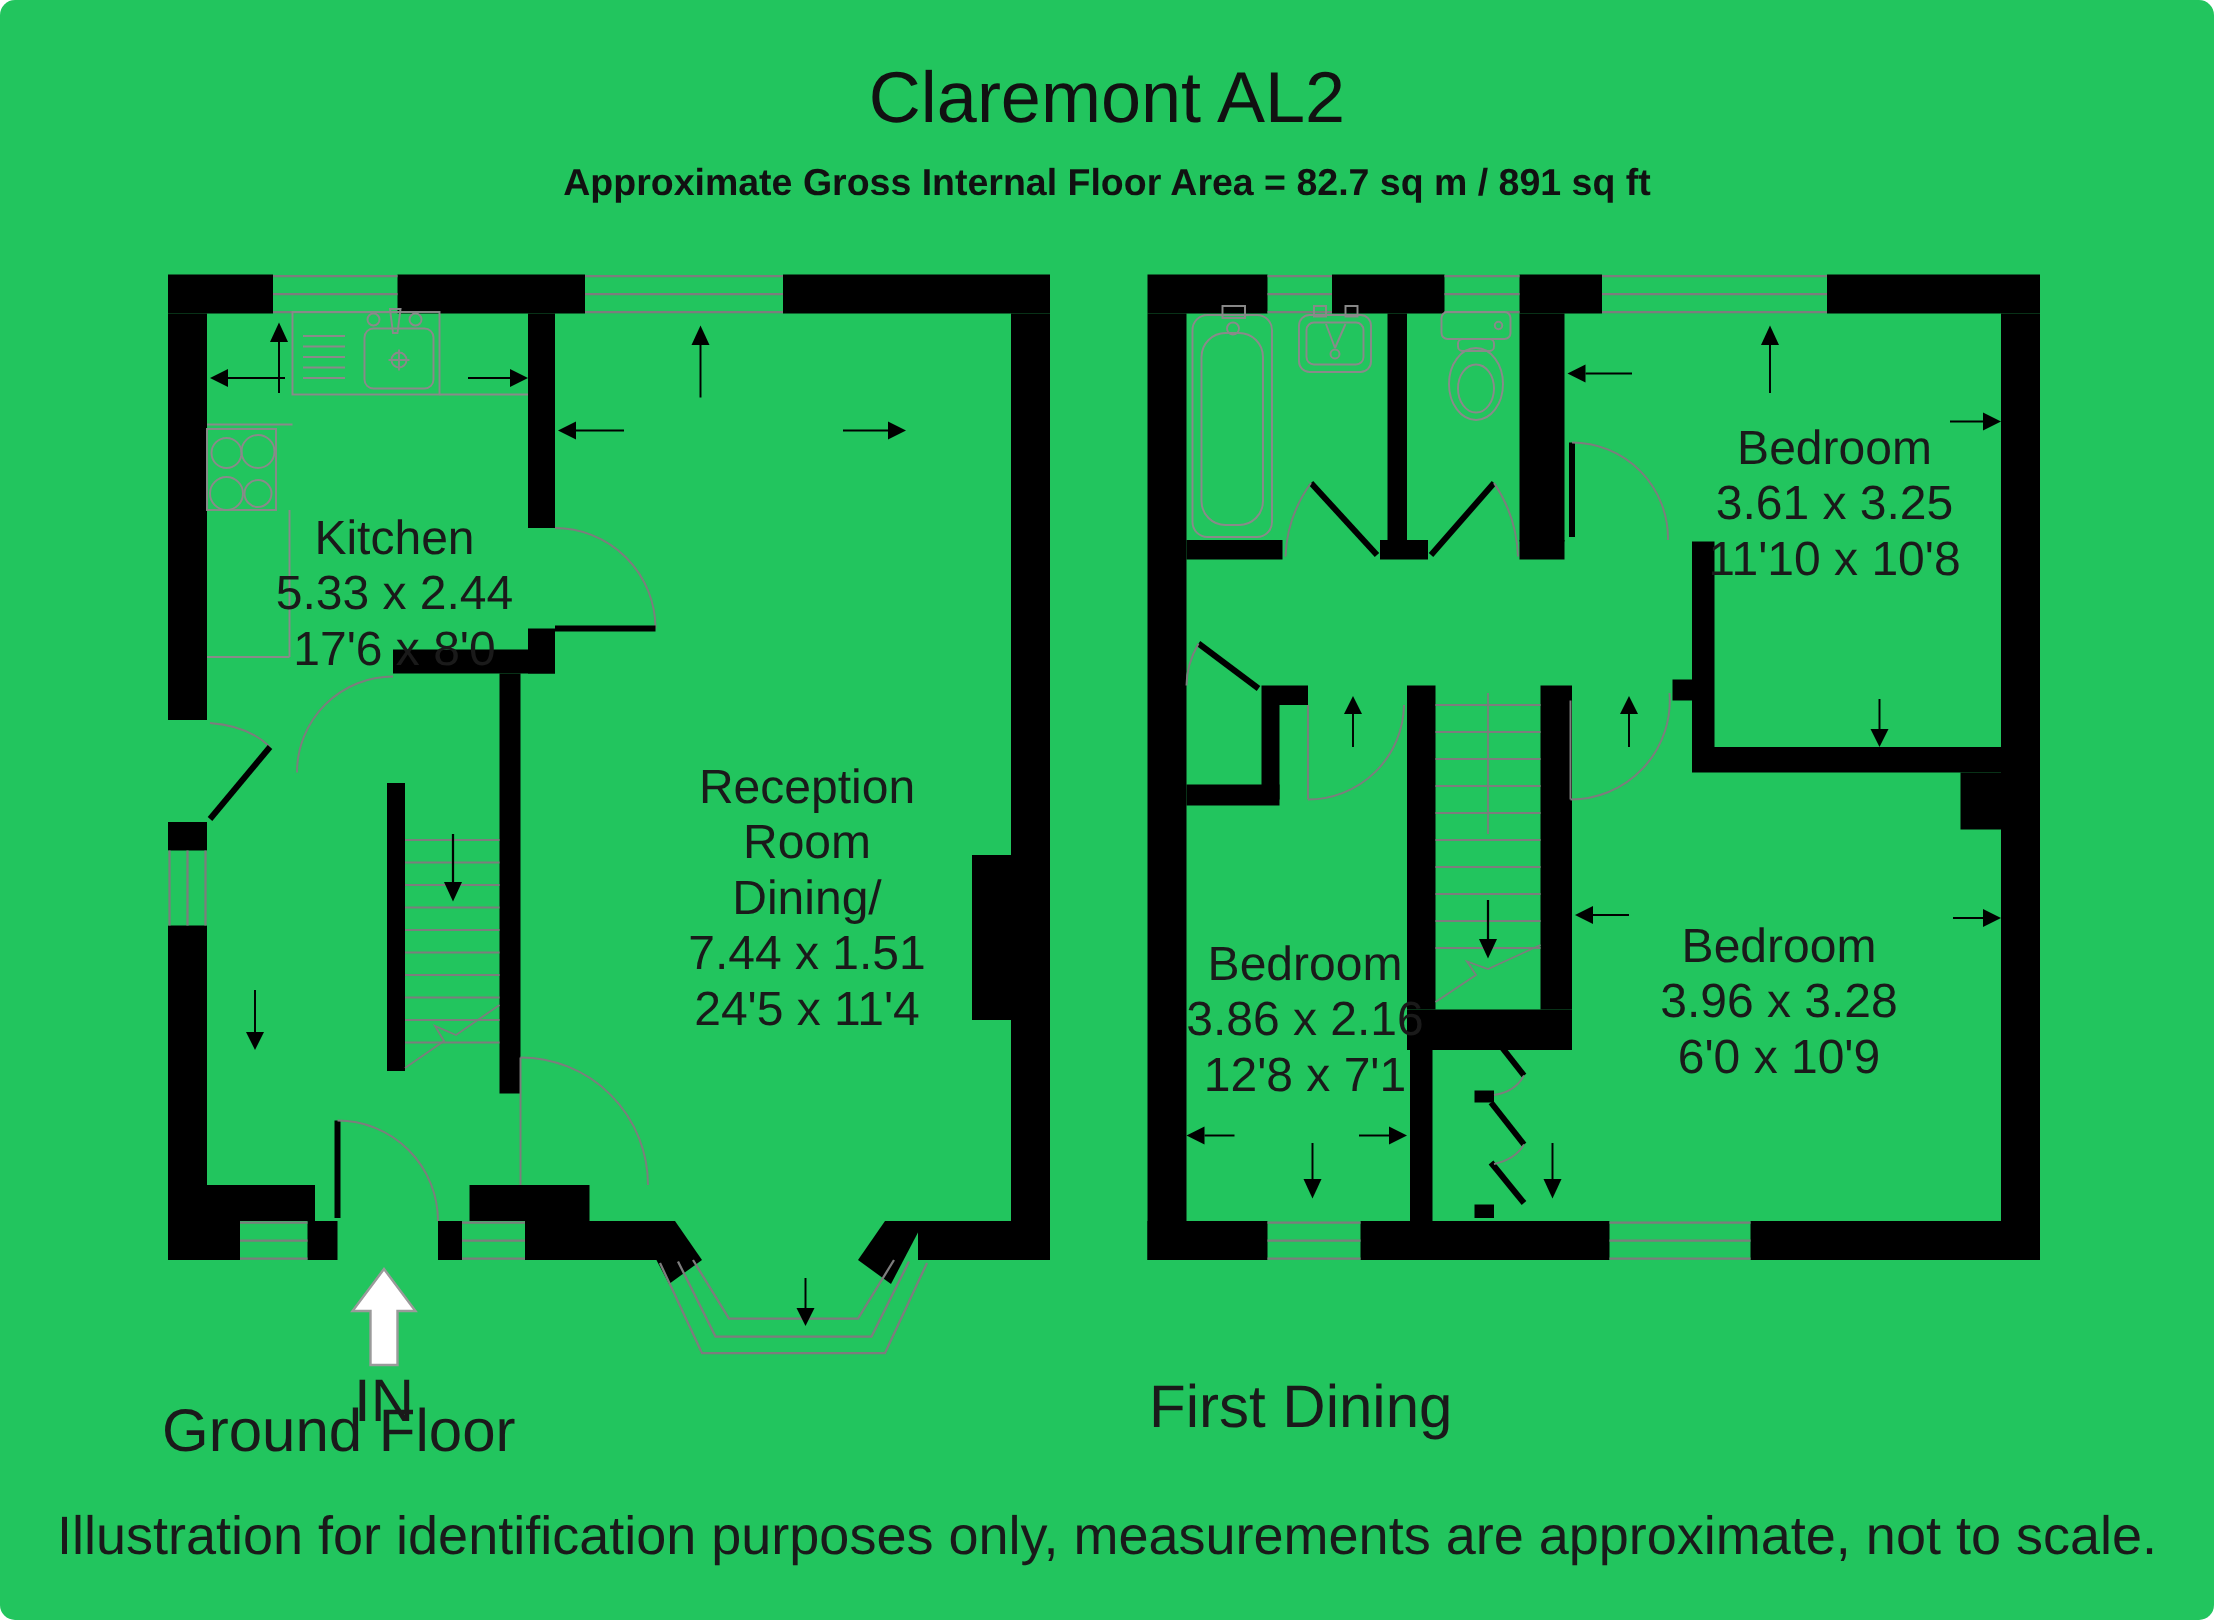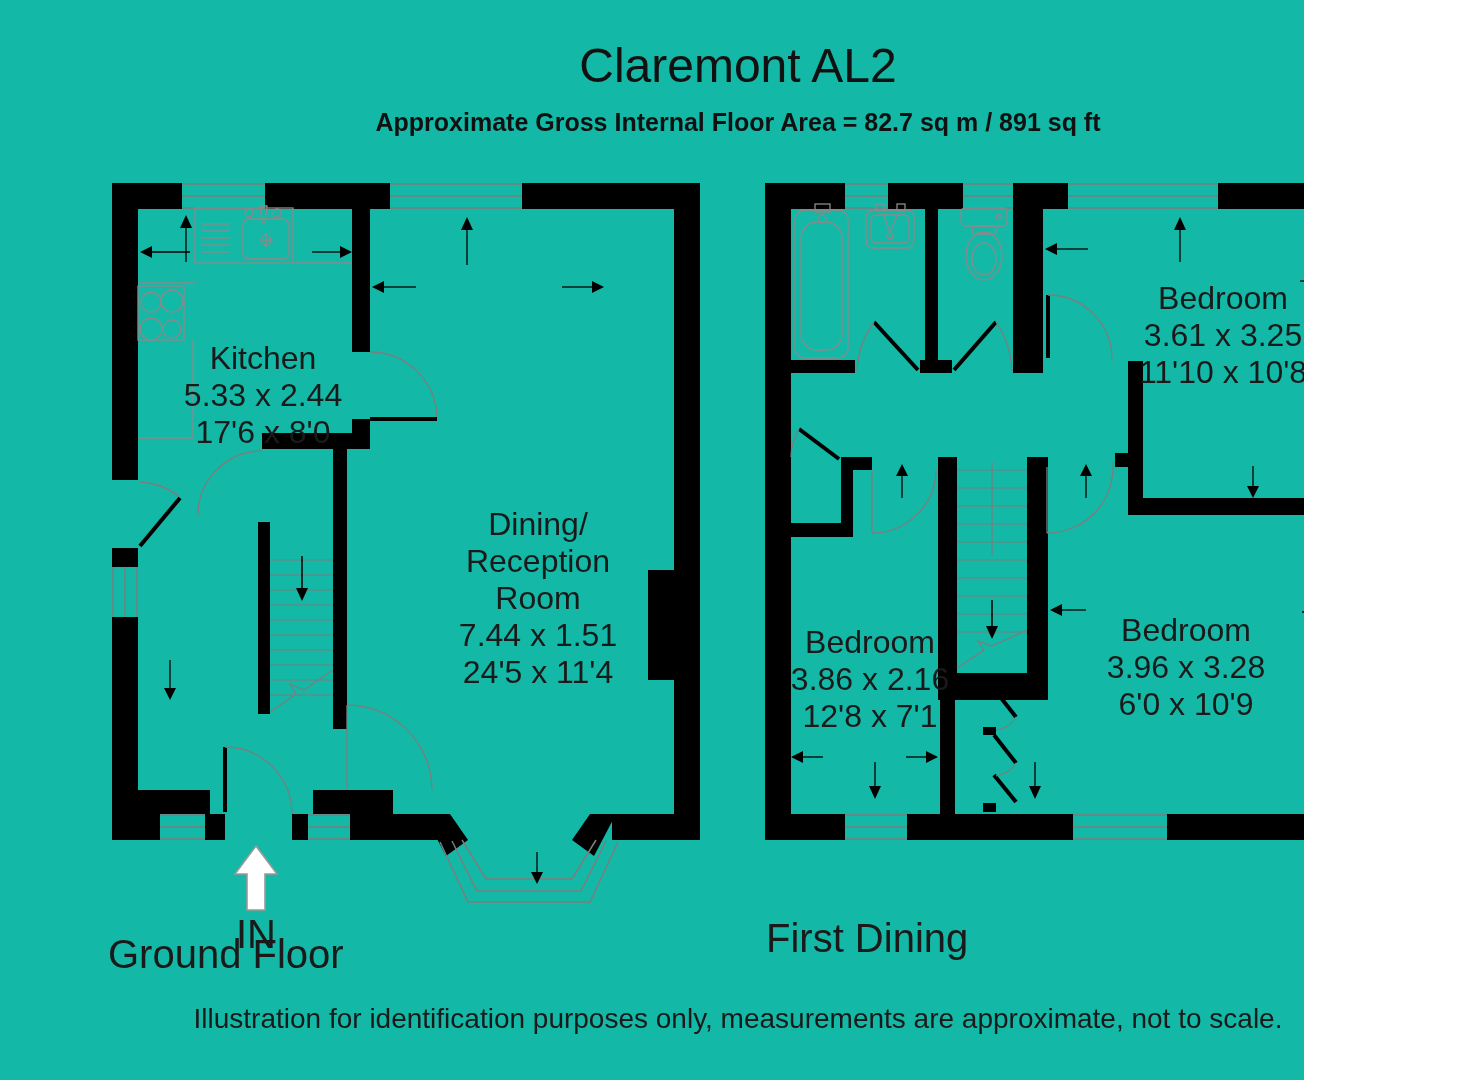--- a/index.html
+++ b/index.html
@@ -1,29 +1,29 @@
 <!DOCTYPE html>
 <html><head>
 <meta charset="utf-8">
 <style>
   html,body{margin:0;padding:0;background:#ffffff;}
-  #page{position:relative;width:1304px;height:1080px;background:#14b8a6;overflow:hidden;
-        font-family:"Liberation Sans", sans-serif;color:#111;}
+  #page{position:relative;width:1476px;height:1080px;background:#22c55e;overflow:hidden;
+        font-family:"Liberation Sans", sans-serif;color:#111;border-radius:10px;}
   #plan-svg{position:absolute;left:0;top:0;}
   .lbl{position:absolute;text-align:center;line-height:37px;font-size:32px;color:#1a1a1a;}
   .lbl span{display:block;}
   #title{position:absolute;left:0;top:38px;width:1476px;text-align:center;
          font-size:48px;letter-spacing:0px;}
   #subtitle{position:absolute;left:0;top:108px;width:1476px;text-align:center;
             font-size:25px;font-weight:bold;}
   .floor-name{position:absolute;font-size:40px;color:#1a1a1a;}
   #in-label{position:absolute;left:226px;top:912px;width:60px;text-align:center;
             font-size:40px;color:#1a1a1a;}
   #footer{position:absolute;left:0;top:1003px;width:1476px;text-align:center;
-          font-size:28px;color:#1a1a1a;}
+          font-size:36px;color:#1a1a1a;}
 </style>
 </head>
 <body>
 
 <div id="page">
 
   <div id="title">Claremont AL2</div>
   <div id="subtitle">Approximate Gross Internal Floor Area  = 82.7 sq m / 891 sq ft</div>
 
   <svg id="plan-svg" width="1476" height="1080" viewBox="0 0 1476 1080">
@@ -302,22 +302,22 @@
     </g>
   </svg>
 
   <div class="lbl" style="left:158px;top:340px;width:210px;">
     <span>Kitchen</span>
     <span>5.33 x 2.44</span>
     <span>17'6 x 8'0</span>
   </div>
 
   <div class="lbl" style="left:428px;top:506px;width:220px;">
+    <span>Reception Room</span>
     <span>Dining/</span>
-    <span>Reception Room</span>
     <span>7.44 x 1.51</span>
     <span>24'5 x 11'4</span>
   </div>
 
   <div class="lbl" style="left:1110px;top:280px;width:226px;">
     <span>Bedroom</span>
     <span>3.61 x 3.25</span>
     <span>11'10 x 10'8</span>
   </div>
 

